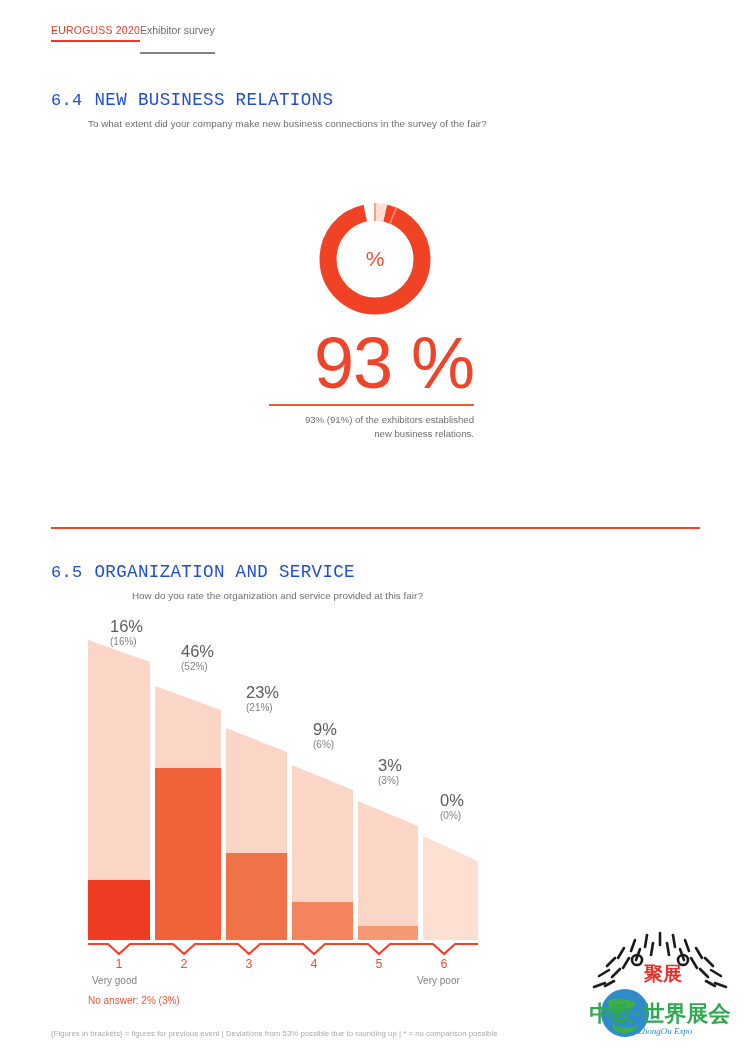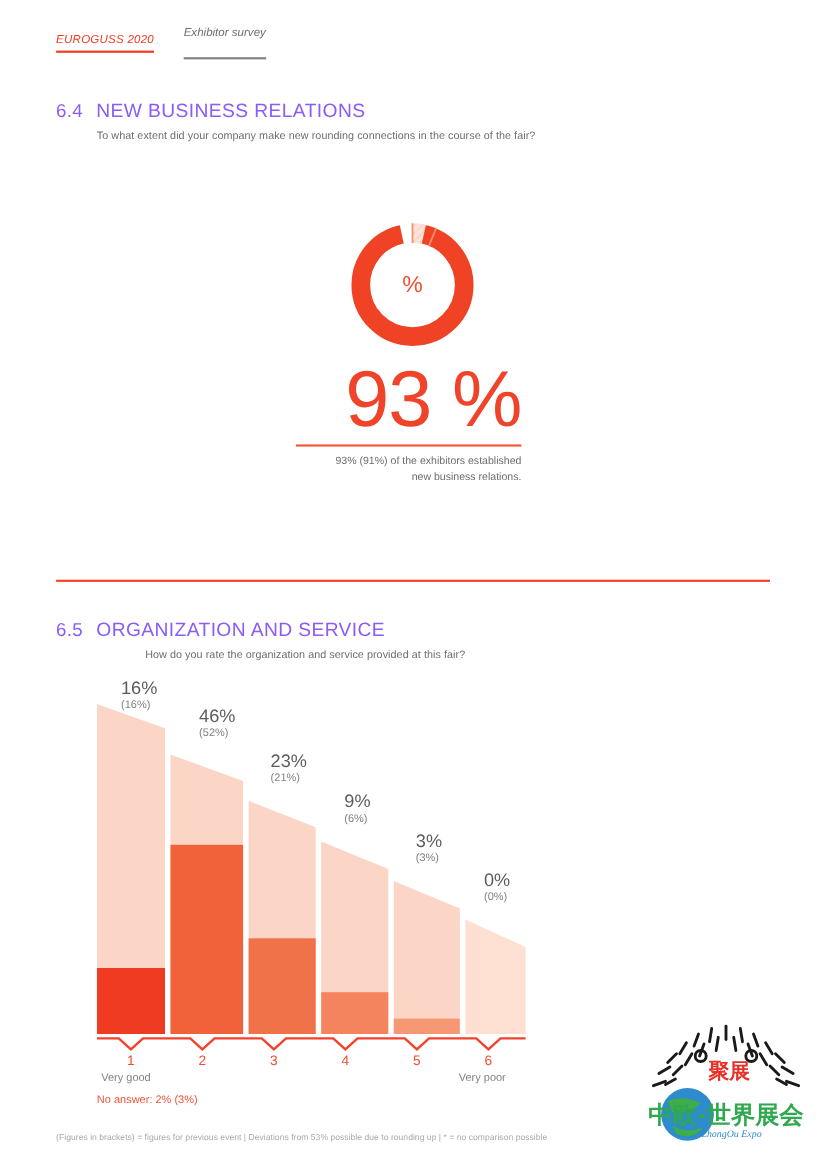--- a/index.html
+++ b/index.html
@@ -7,32 +7,32 @@
     width:750px;height:1062px;
     background:#ffffff;
     font-family:"Liberation Sans", sans-serif;
     color:#58595b;
     position:relative;
     overflow:hidden;
   }
   .page{position:relative;width:750px;height:1062px;}
 
   
-  .header{position:absolute;left:51px;top:24px;display:flex;align-items:center;gap:27px;font-style:italic;}
+  .header{position:absolute;left:51px;top:24px;display:flex;align-items:flex-start;gap:0;}
   .hdr-brand{
     font-size:10.5px;letter-spacing:.2px;color:#ef3b22;
     padding-bottom:4px;border-bottom:2px solid #ef3b22;
   }
   .hdr-sub{
     font-size:10.5px;color:#6d6e71;
     padding-bottom:16px;border-bottom:2px solid #808285;
   }
 
   
-  .sec-title{position:absolute;display:flex;align-items:center;color:#8b5cf6;}
+  .sec-title{position:absolute;display:flex;align-items:center;color:#1d4ed8;font-family:Liberation Mono, monospace;}
   .sec-num{font-size:17px;letter-spacing:.3px;font-weight:400;}
   .sec-name{font-size:17.5px;letter-spacing:.35px;margin-left:12px;font-weight:400;}
   .sec-q{position:absolute;font-size:9.8px;color:#6d6e71;letter-spacing:.05px;}
 
   .rule{position:absolute;height:2px;background:#f4412a;}
 
   
   .donut-wrap{position:absolute;left:313px;top:197px;width:124px;height:124px;}
   .donut-pct{
     position:absolute;left:0;top:0;width:124px;height:124px;
@@ -77,21 +77,21 @@
 
   <div class="header">
     <span class="hdr-brand">EUROGUSS 2020</span>
     <span class="hdr-sub">Exhibitor survey</span>
   </div>
 
   <div class="sec-title" style="left:51px;top:90px;">
     <span class="sec-num">6.4</span>
     <span class="sec-name">NEW BUSINESS RELATIONS</span>
   </div>
-  <div class="sec-q" style="left:88px;top:118px;">To what extent did your company make new rounding connections in the course of the fair?</div>
+  <div class="sec-q" style="left:88px;top:118px;">To what extent did your company make new business connections in the survey of the fair?</div>
 
   <div class="donut-wrap">
     <svg width="124" height="124" viewBox="0 0 124 124">
       <defs>
         <pattern id="hatch" width="5" height="5" patternTransform="rotate(45)" patternUnits="userSpaceOnUse">
           <rect width="5" height="5" fill="#fde4da"></rect>
           <line x1="0" y1="0" x2="0" y2="5" stroke="#fbcfbf" stroke-width="2"></line>
         </pattern>
       </defs>
 

